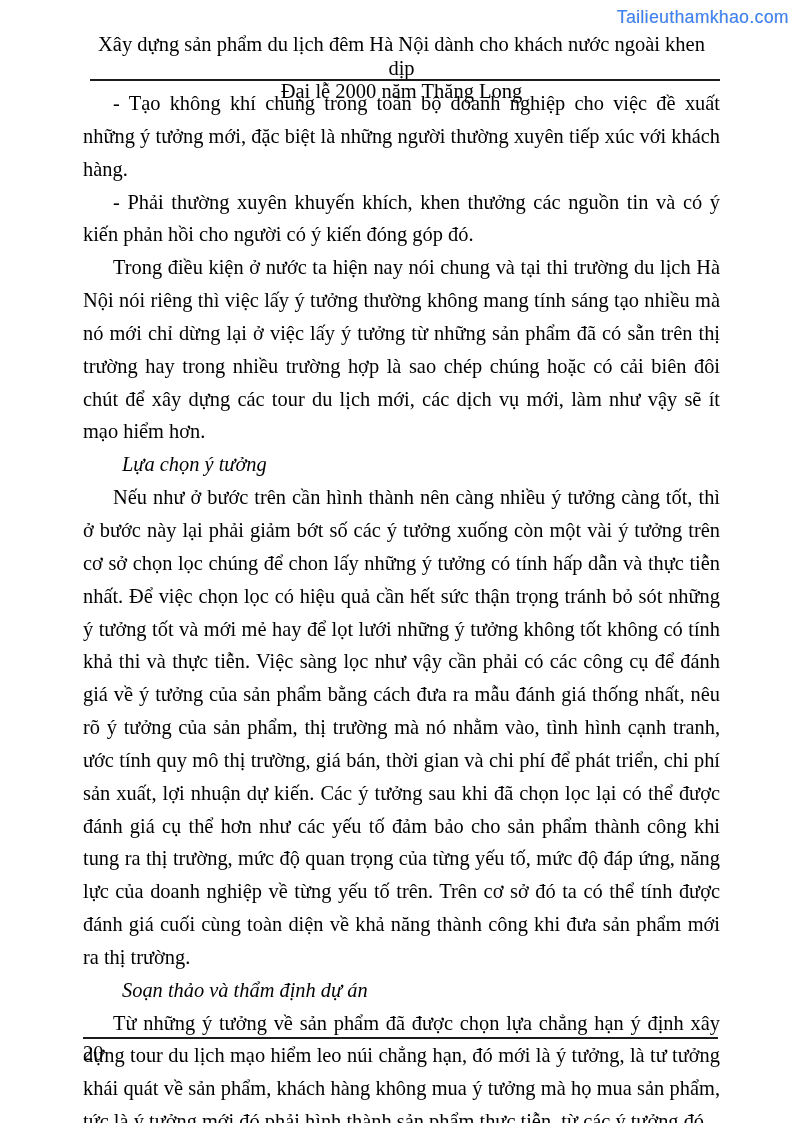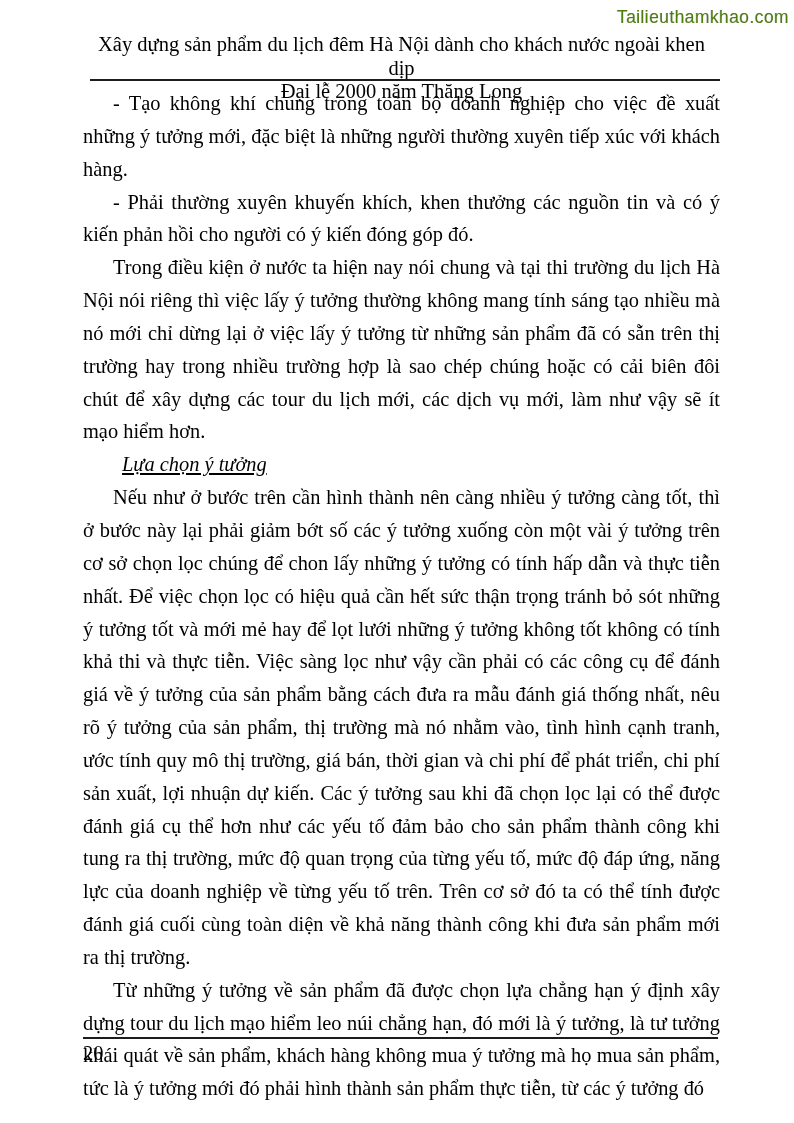--- a/index.html
+++ b/index.html
@@ -12,21 +12,21 @@
     color: #000000;
     overflow: hidden;
   }
   .watermark {
     position: absolute;
     top: 7px;
     right: 5px;
     font-family: "Liberation Sans", sans-serif;
     font-size: 17.5px;
     letter-spacing: 0.4px;
-    color: #4d7c0f;
+    color: #3b82f6;
     text-shadow: 1px 1px 0 #ffffff, -0.5px -0.5px 0 #bdbdbd;
   }
   .doc-header {
     position: absolute;
     top: 33px;
     left: 83px;
     width: 637px;
     text-align: center;
     font-size: 20.5px;
     line-height: 23.5px;
@@ -47,21 +47,20 @@
     font-size: 20.4px;
     line-height: 32.85px;
     text-align: justify;
   }
   .doc-body p { margin: 0; padding: 0; }
   .para { text-indent: 30px; }
   .heading {
     font-style: italic;
     text-indent: 39px;
     text-align: left;
-    text-decoration: underline;
   }
   .footer-rule {
     position: absolute;
     top: 1037px;
     left: 83px;
     width: 635px;
     height: 0;
     border-top: 2.6px solid #1c1c1c;
   }
   .doc-footer {
@@ -89,20 +88,21 @@
   </div>
 
   <div class="header-rule"></div>
 
   <div class="doc-body">
       <p class="para">- Tạo không khí chung trong toàn bộ doanh nghiệp cho việc đề xuất những ý tưởng mới, đặc biệt là những người thường xuyên tiếp xúc với khách hàng.</p>
       <p class="para">- Phải thường xuyên khuyến khích, khen thưởng các nguồn tin và có ý kiến phản hồi cho người có ý kiến đóng góp đó.</p>
       <p class="para">Trong điều kiện ở nước ta hiện nay nói chung và tại thi trường du lịch Hà Nội nói riêng thì việc lấy ý tưởng thường không mang tính sáng tạo nhiều mà nó mới chỉ dừng lại ở việc lấy ý tưởng từ những sản phẩm đã có sẵn trên thị trường hay trong nhiều trường hợp là sao chép chúng hoặc có cải biên đôi chút để xây dựng các tour du lịch mới, các dịch vụ mới, làm như vậy sẽ ít mạo hiểm hơn.</p>
       <p class="heading">Lựa chọn ý tưởng</p>
       <p class="para">Nếu như ở bước trên cần hình thành nên càng nhiều ý tưởng càng tốt, thì ở bước này lại phải giảm bớt số các ý tưởng xuống còn một vài ý tưởng trên cơ sở chọn lọc chúng để chon lấy những ý tưởng có tính hấp dẫn và thực tiễn nhất. Để việc chọn lọc có hiệu quả cần hết sức thận trọng tránh bỏ sót những ý tưởng tốt và mới mẻ hay để lọt lưới những ý tưởng không tốt không có tính khả thi và thực tiễn. Việc sàng lọc như vậy cần phải có các công cụ để đánh giá về ý tưởng của sản phẩm bằng cách đưa ra mẫu đánh giá thống nhất, nêu rõ ý tưởng của sản phẩm, thị trường mà nó nhằm vào, tình hình cạnh tranh, ước tính quy mô thị trường, giá bán, thời gian và chi phí để phát triển, chi phí sản xuất, lợi nhuận dự kiến. Các ý tưởng sau khi đã chọn lọc lại có thể được đánh giá cụ thể hơn như các yếu tố đảm bảo cho sản phẩm thành công khi tung ra thị trường, mức độ quan trọng của từng yếu tố, mức độ đáp ứng, năng lực của doanh nghiệp về từng yếu tố trên. Trên cơ sở đó ta có thể tính được đánh giá cuối cùng toàn diện về khả năng thành công khi đưa sản phẩm mới ra thị trường.</p>
+      <p class="heading">Soạn thảo và thẩm định dự án</p>
       <p class="para">Từ những ý tưởng về sản phẩm đã được chọn lựa chẳng hạn ý định xây dựng tour du lịch mạo hiểm leo núi chẳng hạn, đó mới là ý tưởng, là tư tưởng khái quát về sản phẩm, khách hàng không mua ý tưởng mà họ mua sản phẩm, tức là ý tưởng mới đó phải hình thành sản phẩm thực tiễn, từ các ý tưởng đó</p>
     </div>
 
   <div class="footer-rule"></div>
 
   <div class="doc-footer">
     <span>20</span>
   </div>
 
 </div>

